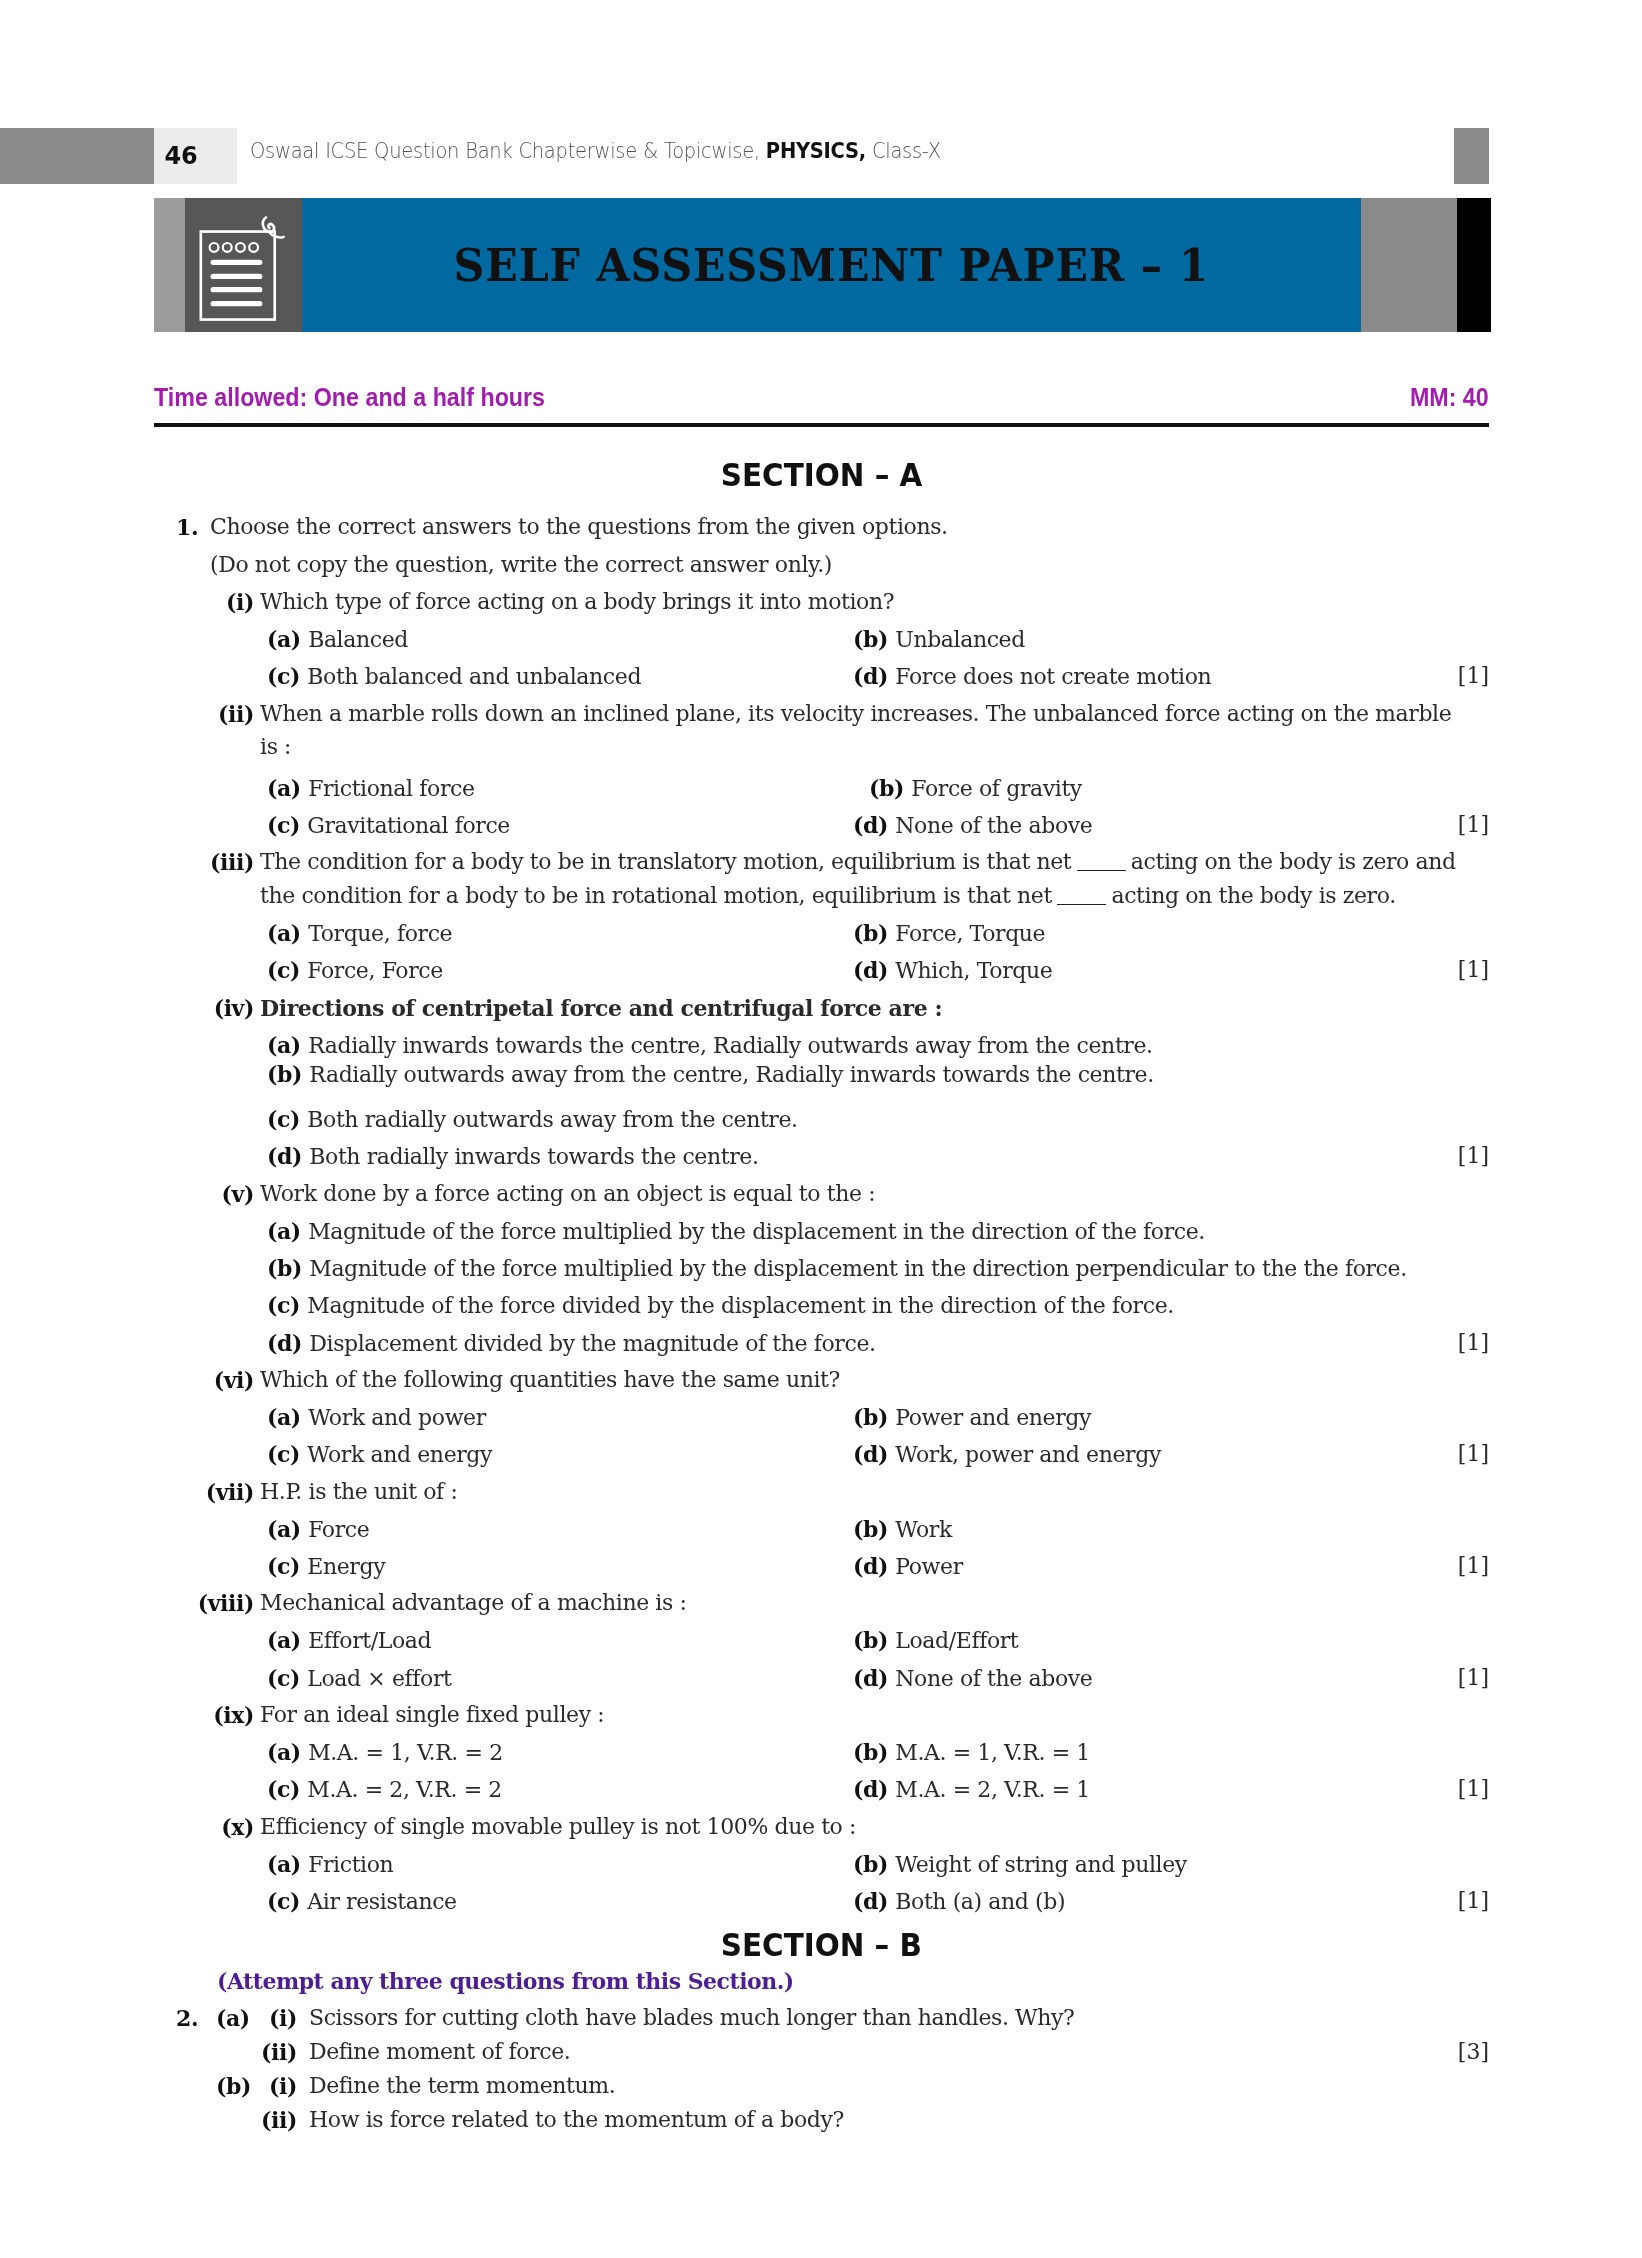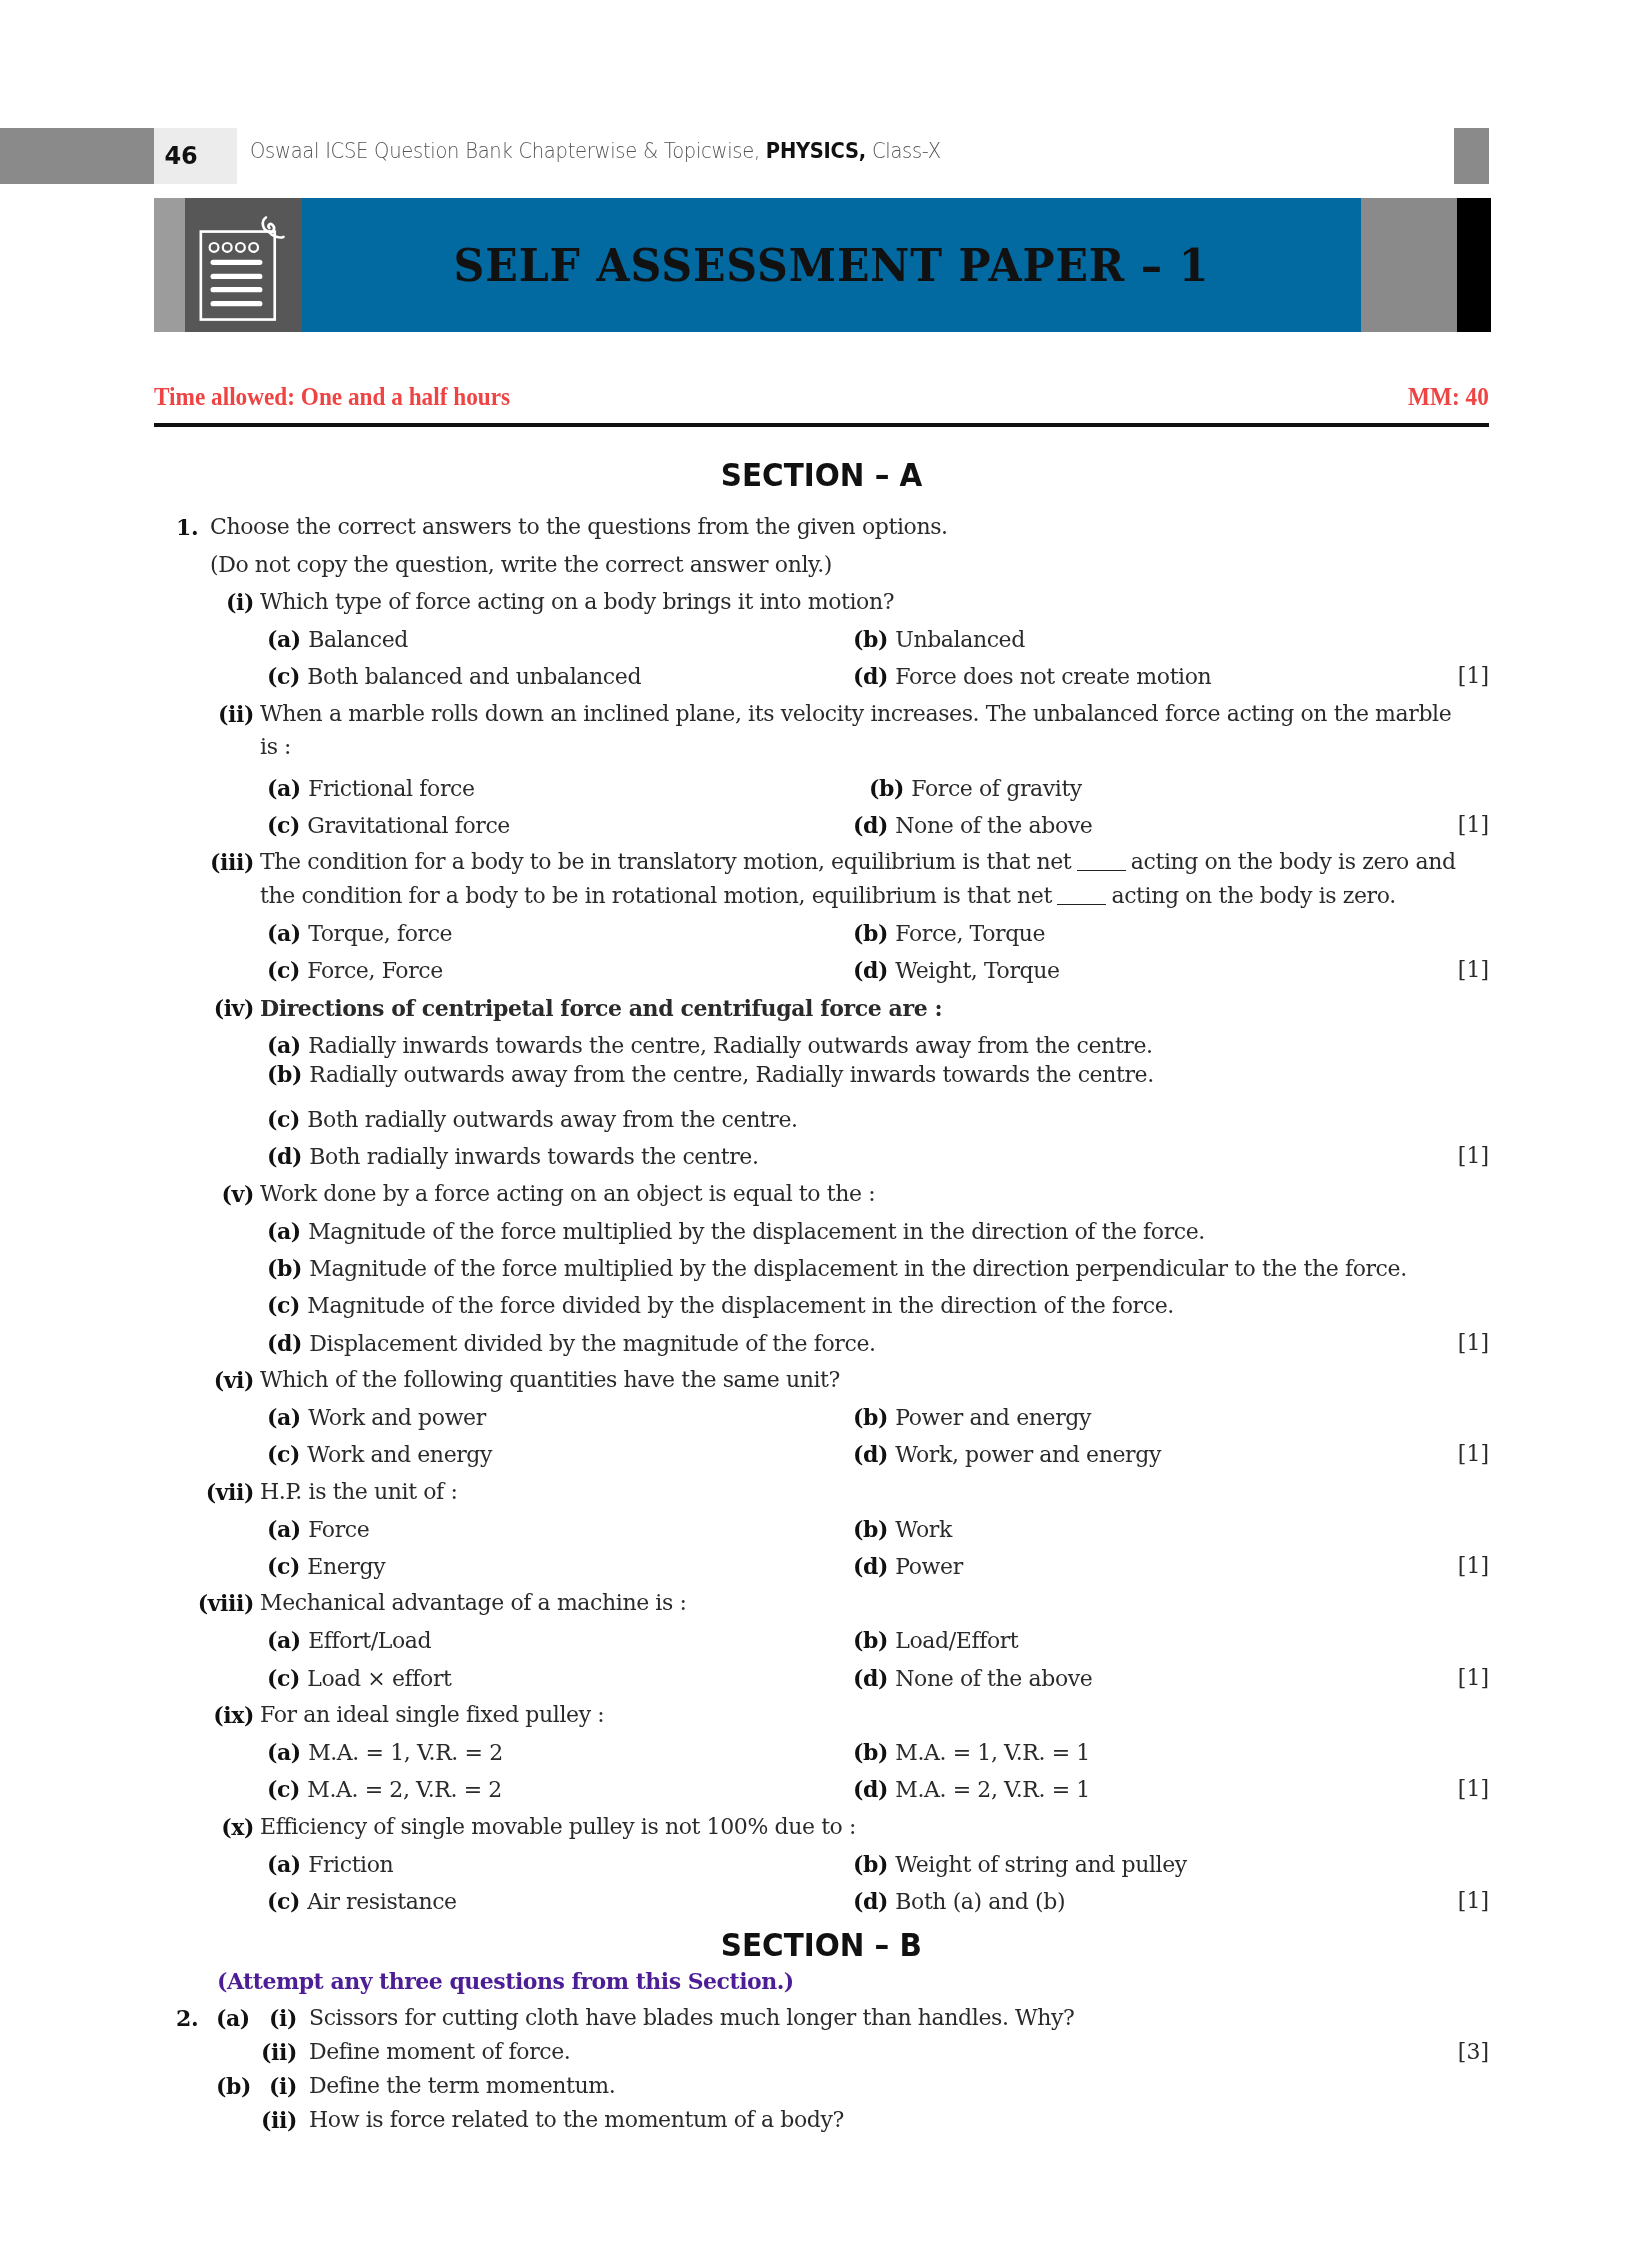--- a/index.html
+++ b/index.html
@@ -21,21 +21,21 @@
   .banner .strip-l { position: absolute; left: 0; top: 0; width: 31px; height: 100%; background: #9c9c9c; }
   .banner .icon-box { position: absolute; left: 31px; top: 0; width: 117px; height: 100%; background: #575757; }
   .banner .strip-r1 { position: absolute; left: 1207px; top: 0; width: 96px; height: 100%; background: #8a8a8a; }
   .banner .strip-r2 { position: absolute; left: 1303px; top: 0; width: 34px; height: 100%; background: #000; }
   .banner-title { position: absolute; left: 148px; right: 130px; top: 0; height: 100%; display: flex; align-items: center; justify-content: center;
     font-family: "DejaVu Serif", serif; font-weight: bold; font-size: 44px; color: #111; letter-spacing: 0.9px;
     transform: scaleX(0.97); }
 
   
   .meta-line { position: absolute; left: 154px; width: 1335px; top: 383px; display: flex; justify-content: space-between;
-    font-family: Liberation Serif, serif; font-weight: bold; font-size: 25px; color: #ef4444; }
+    font-family: Liberation Sans, sans-serif; font-weight: bold; font-size: 25px; color: #a21caf; }
   .meta-line span { transform: scaleX(0.93); }
   .meta-line .left { transform-origin: left center; }
   .meta-line .right { transform-origin: right center; }
   .meta-rule { position: absolute; left: 154px; width: 1335px; top: 423px; height: 3.5px; background: #111; }
 
   
   .section-head { position: absolute; left: 154px; width: 1335px; text-align: center; font-family: "DejaVu Sans", sans-serif;
     font-weight: bold; font-size: 32px; color: #111; }
   .section-head span { display: inline-block; transform: scaleX(0.92); }
 
@@ -103,21 +103,21 @@
     <div class="ln" style="left: 853px; top: 774px; margin-left: 16px;"><span class="lbl">(b) </span><span>Force of gravity</span></div>
     <div class="ln" style="left: 267px; top: 811px;"><span class="lbl">(c) </span><span>Gravitational force</span></div>
     <div class="ln" style="left: 853px; top: 811px;"><span class="lbl">(d) </span><span>None of the above</span></div>
     <div class="marks" style="top: 811px;">[1]</div>
     <div class="ln lbl" style="left: 148px; width: 106px; text-align: right; top: 848px;">(iii)</div>
     <div class="ln" style="left: 260px; top: 848px;"><span>The condition for a body to be in translatory motion, equilibrium is that net</span><span class="blank"></span><span>acting on the body is zero and</span></div>
     <div class="ln" style="left: 260px; top: 882px;"><span>the condition for a body to be in rotational motion, equilibrium is that net</span><span class="blank"></span><span>acting on the body is zero.</span></div>
     <div class="ln" style="left: 267px; top: 919px;"><span class="lbl">(a) </span><span>Torque, force</span></div>
     <div class="ln" style="left: 853px; top: 919px;"><span class="lbl">(b) </span><span>Force, Torque</span></div>
     <div class="ln" style="left: 267px; top: 956px;"><span class="lbl">(c) </span><span>Force, Force</span></div>
-    <div class="ln" style="left: 853px; top: 956px;"><span class="lbl">(d) </span><span>Weight, Torque</span></div>
+    <div class="ln" style="left: 853px; top: 956px;"><span class="lbl">(d) </span><span>Which, Torque</span></div>
     <div class="marks" style="top: 956px;">[1]</div>
     <div class="ln lbl" style="left: 148px; width: 106px; text-align: right; top: 994px;">(iv)</div>
     <div class="ln" style="left: 260px; top: 994px; font-weight: bold;"><span>Directions of centripetal force and centrifugal force are :</span></div>
     <div class="ln" style="left: 267px; top: 1031px;"><span class="lbl">(a) </span><span>Radially inwards towards the centre, Radially outwards away from the centre.</span></div>
     <div class="ln" style="left: 267px; top: 1060px;"><span class="lbl">(b) </span><span>Radially outwards away from the centre, Radially inwards towards the centre.</span></div>
     <div class="ln" style="left: 267px; top: 1105px;"><span class="lbl">(c) </span><span>Both radially outwards away from the centre.</span></div>
     <div class="ln" style="left: 267px; top: 1142px;"><span class="lbl">(d) </span><span>Both radially inwards towards the centre.</span></div>
     <div class="marks" style="top: 1142px;">[1]</div>
     <div class="ln lbl" style="left: 148px; width: 106px; text-align: right; top: 1180px;">(v)</div>
     <div class="ln" style="left: 260px; top: 1180px;"><span>Work done by a force acting on an object is equal to the :</span></div>

